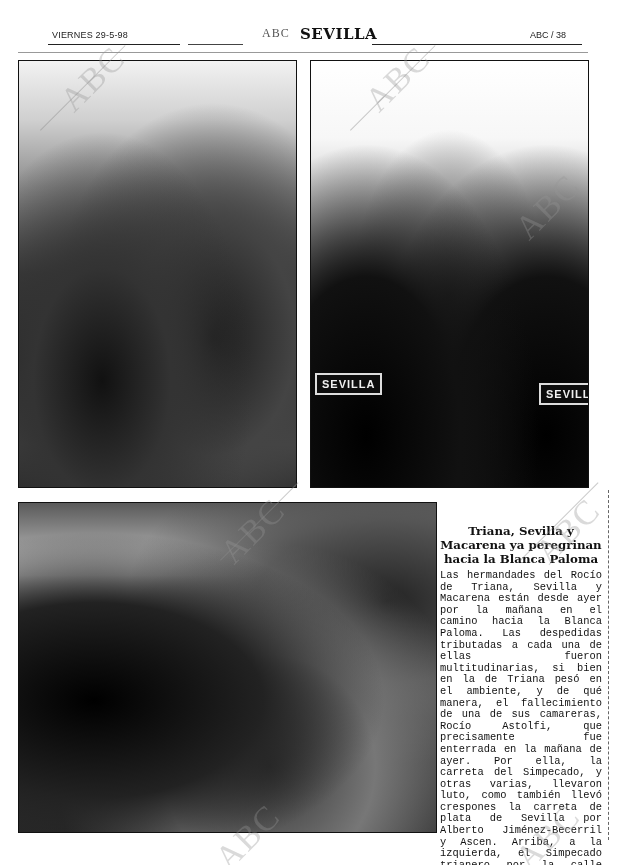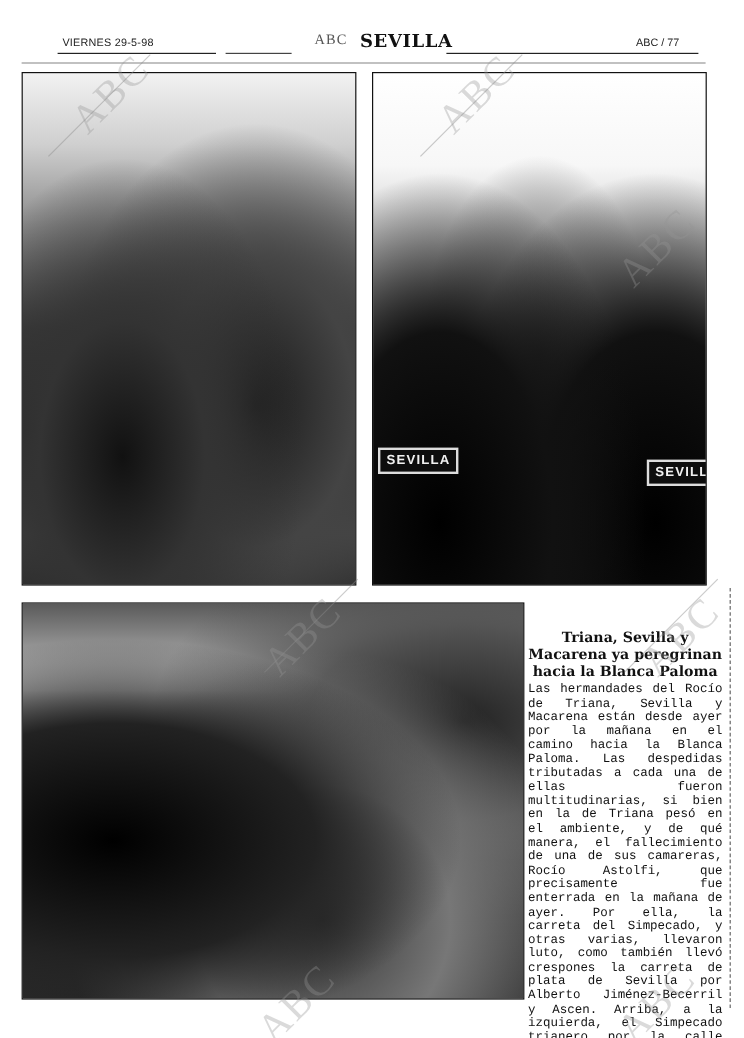--- a/index.html
+++ b/index.html
@@ -48,21 +48,21 @@
 </head>
 <body>
 
 <div class="hdr">
   <span class="date">VIERNES 29-5-98</span>
   <div class="rule-l"></div>
   <div class="rule-l2"></div>
   <span class="logo">ABC</span>
   <span class="section">SEVILLA</span>
   <div class="rule-r"></div>
-  <span class="page">ABC / 77</span>
+  <span class="page">ABC / 38</span>
 </div>
 <div class="subrule"></div>
 
 <div class="photo" id="p1"></div>
 
 <div class="photo" id="p2">
   <span class="sign left">SEVILLA</span>
   <span class="sign right">SEVILLA</span>
 </div>
 

